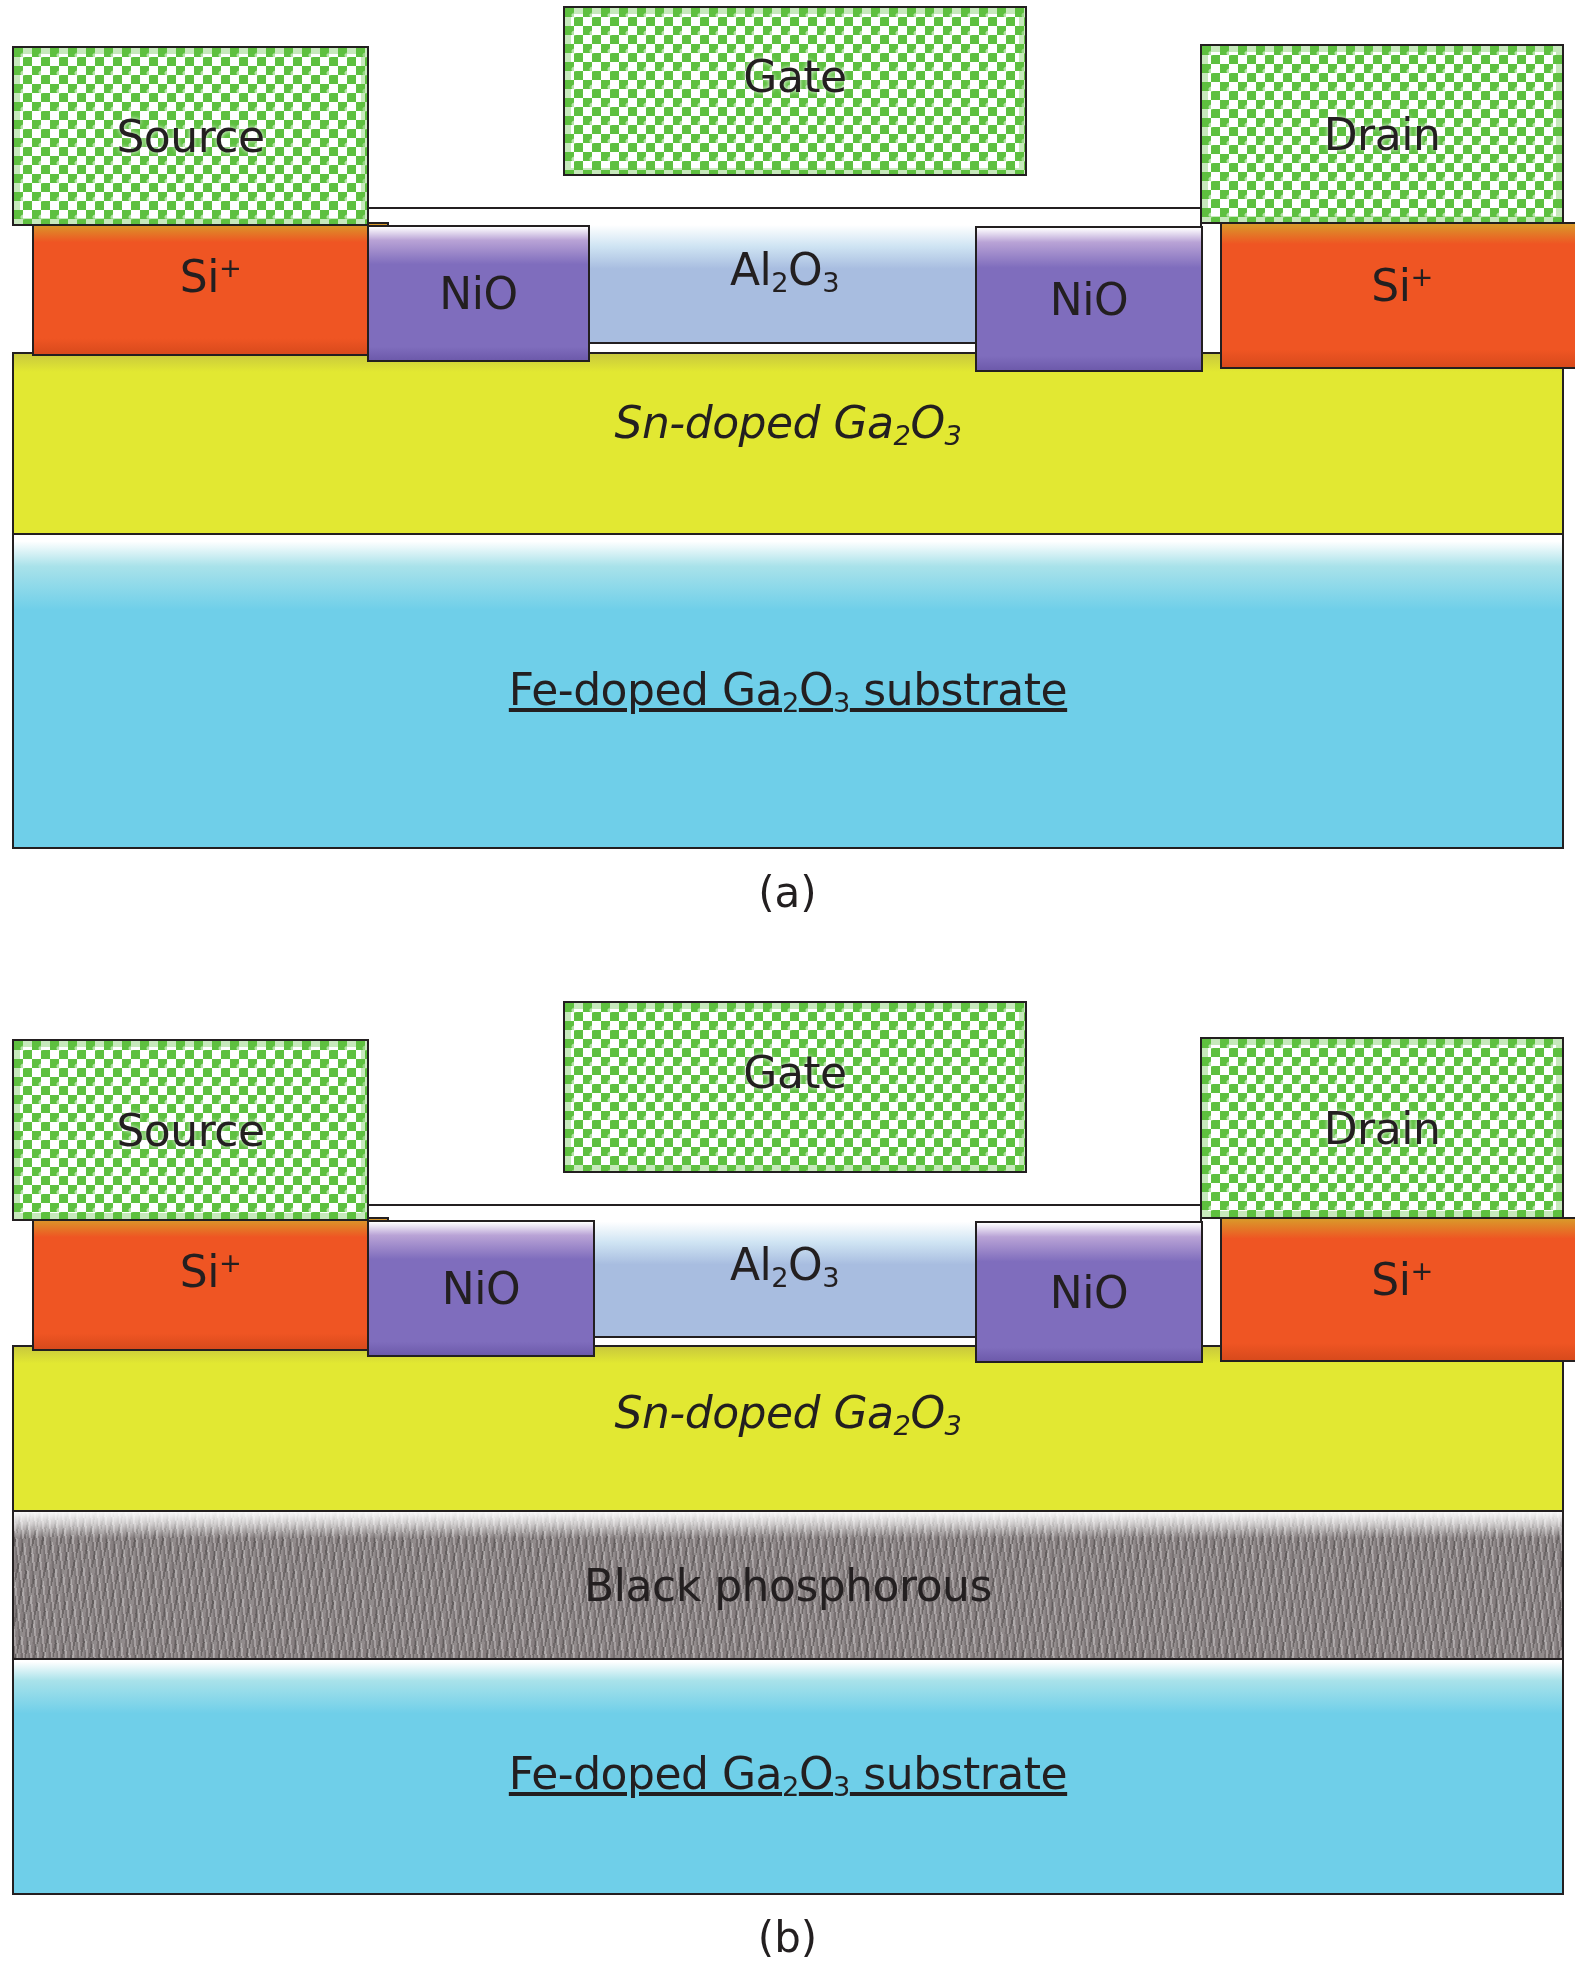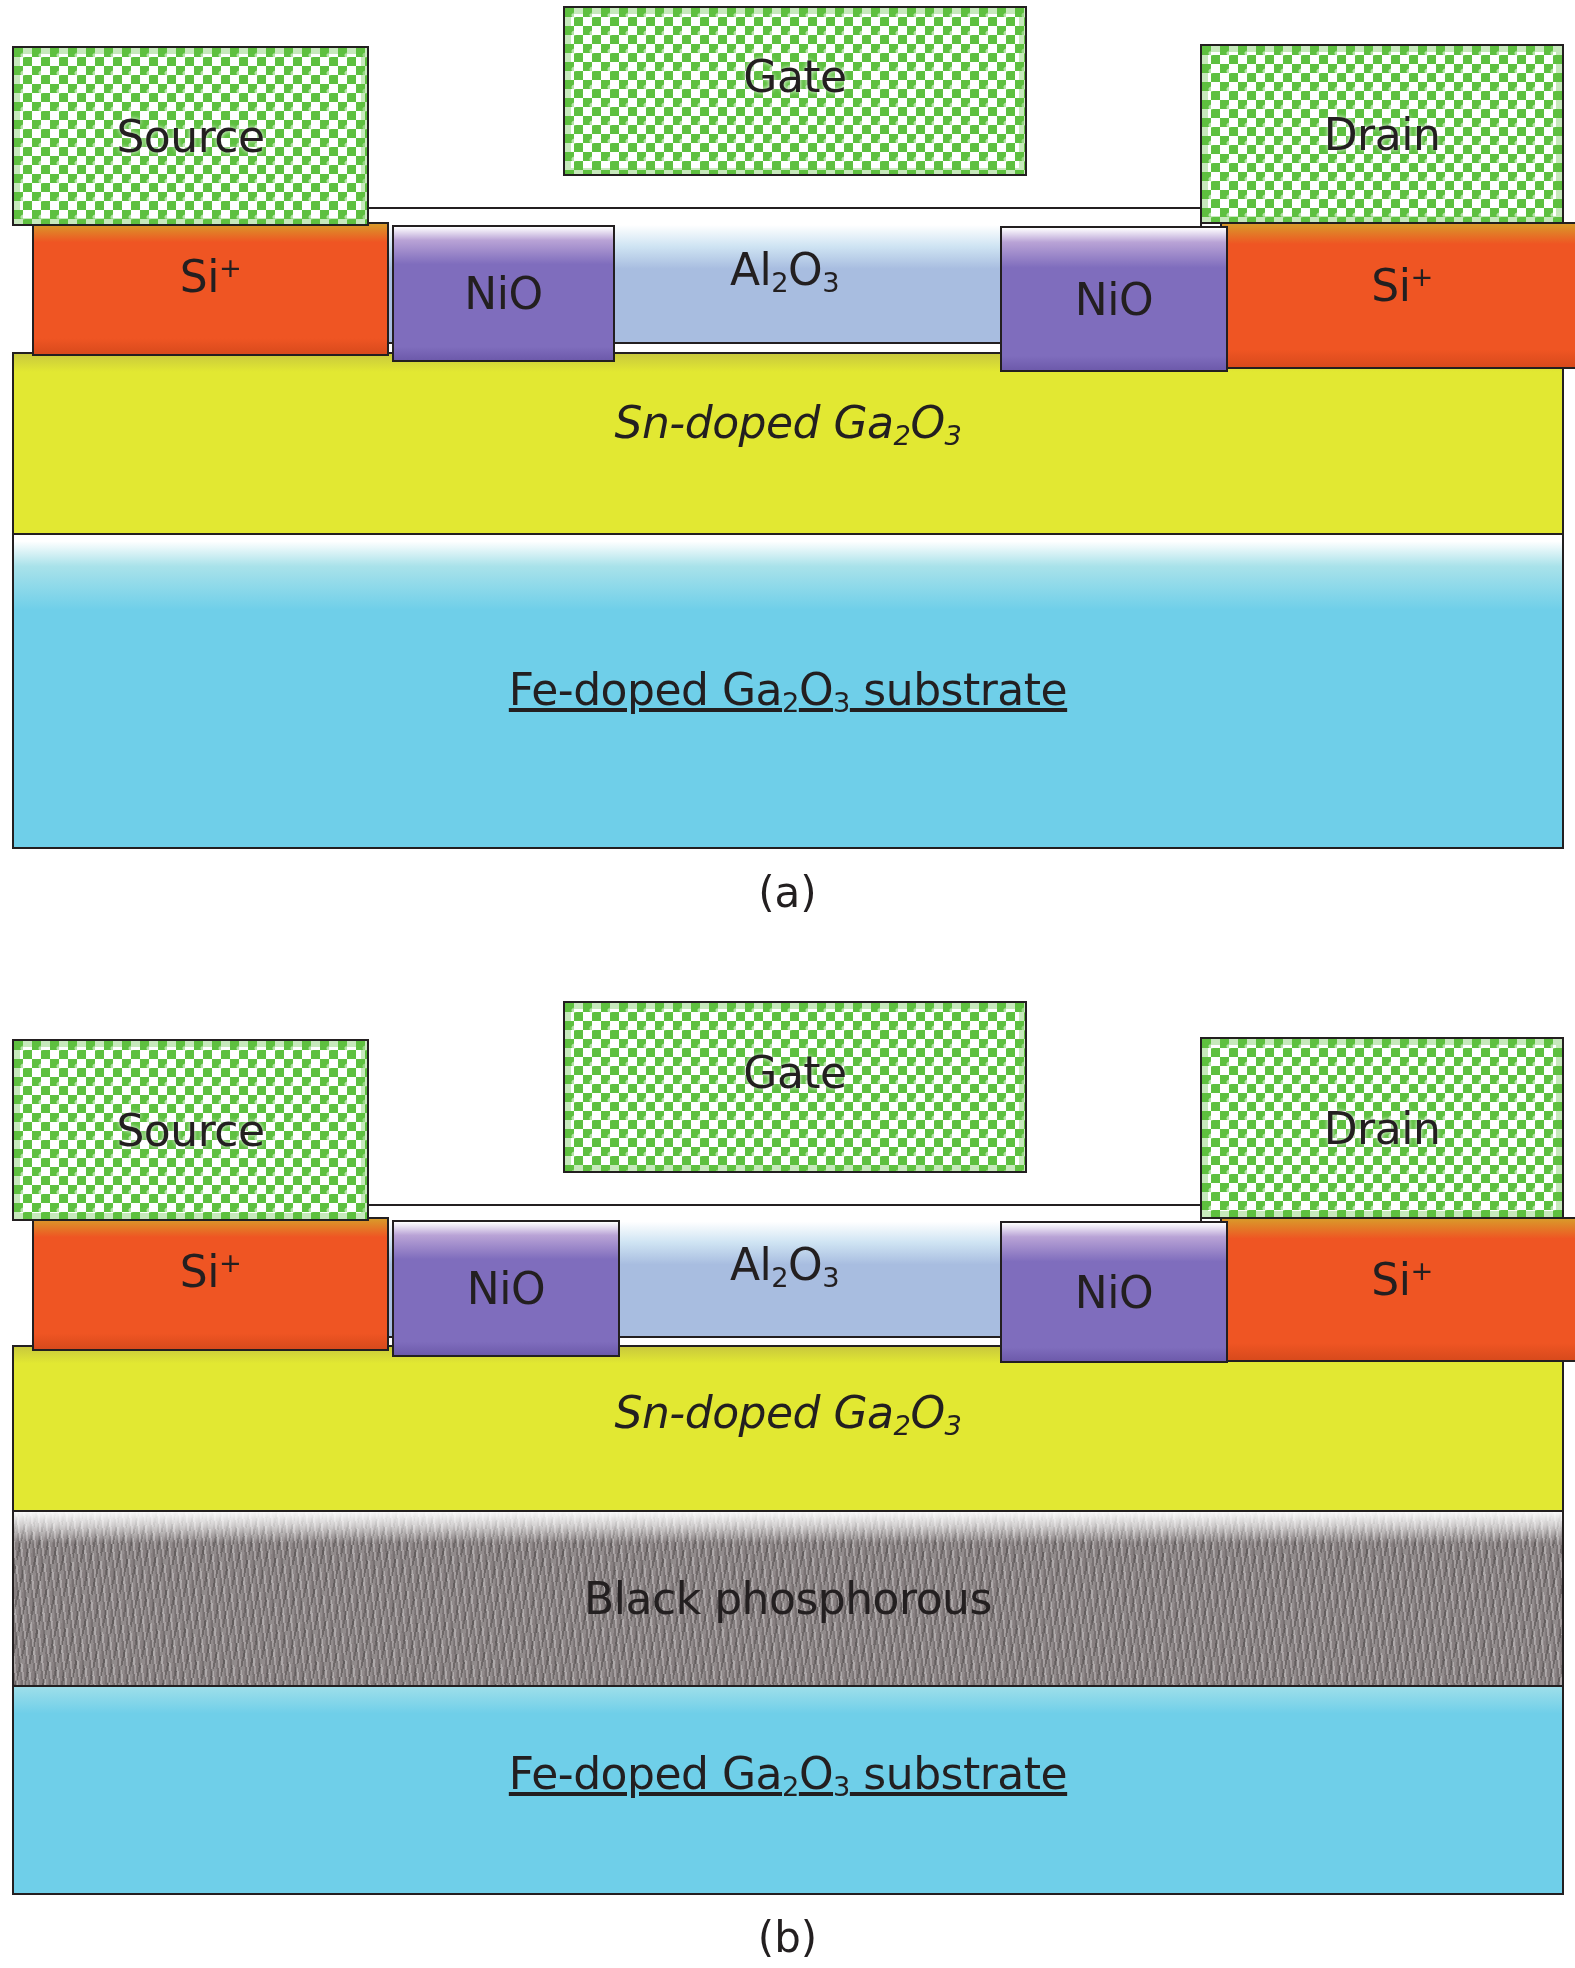--- a/index.html
+++ b/index.html
@@ -18,21 +18,21 @@
     background-image:
       radial-gradient(circle at 50% 40%, rgba(255,255,255,0.55) 0 2px, transparent 3px),
       linear-gradient(45deg, #ffffff 25%, transparent 25%, transparent 75%, #ffffff 75%),
       linear-gradient(45deg, #ffffff 25%, transparent 25%, transparent 75%, #ffffff 75%);
     background-size:18px 18px, 18px 18px, 18px 18px;
     background-position:0 0, 0 0, 9px 9px;
     box-shadow: inset 0 0 0 6px rgba(94,192,64,0.35);
   }
   .metal .lbl { text-shadow:0 0 4px #ffffff; }
   .si { background:linear-gradient(to bottom, #d99a2a 0, #ef5523 14%, #ef5523 88%, #d84a1c 100%);margin-left:20px; }
-  .nio { background:linear-gradient(to bottom, #ffffff 0, #b9a3d6 10%, #7f6dbd 28%, #7f6dbd 90%, #6d5aab 100%);margin-left:25px; }
+  .nio { background:linear-gradient(to bottom, #ffffff 0, #b9a3d6 10%, #7f6dbd 28%, #7f6dbd 90%, #6d5aab 100%); }
   .al2o3 { background:linear-gradient(to bottom, #ffffff 0, #ffffff 12%, #cfe4f3 28%, #a8bde0 45%, #a8bde0 100%);
            align-items:center;margin-top:32px; }
   .sn { background:linear-gradient(to bottom, #c9c93c 0, #e2e832 10%, #e2e832 100%);font-style:italic; }
   .fe { background:linear-gradient(to bottom, #ffffff 0, #ffffff 2%, #a9e2ea 10%, #6fcfe9 24%, #6fcfe9 100%);text-decoration:underline; }
   .bp {
     background-color:#8b8384;
     background-image:
       linear-gradient(to bottom, rgba(255,255,255,0.95) 0, rgba(255,255,255,0.6) 8%, rgba(255,255,255,0) 18%),
       repeating-linear-gradient(83deg, rgba(0,0,0,0.18) 0 2px, rgba(255,255,255,0.18) 2px 4px, rgba(0,0,0,0.08) 4px 7px),
       repeating-linear-gradient(-77deg, rgba(255,255,255,0.16) 0 3px, rgba(0,0,0,0.14) 3px 5px, rgba(255,255,255,0.06) 5px 9px);
@@ -73,21 +73,21 @@
   <div class="layer metal" style="left:1200px; top:44px; width:364px; height:180px;">
     <span class="lbl">Drain</span>
   </div>
   <div class="fig-label" style="top:868px;">(a)</div>
 </div>
 
 <div class="panel" id="panel-b">
   <div class="layer fe" style="left:12px; top:660px; width:1552px; height:240px;">
     <span class="lbl"><span>Fe-doped Ga</span><sub>2</sub><span>O</span><sub>3</sub><span> substrate</span></span>
   </div>
-  <div class="layer bp" style="left:12px; top:515px; width:1552px; height:177px;">
+  <div class="layer bp" style="left:12px; top:515px; width:1552px; height:150px;">
     <span class="lbl">Black phosphorous</span>
   </div>
   <div class="layer sn" style="left:12px; top:350px; width:1552px; height:167px; padding-bottom:30px;">
     <span class="lbl"><span>Sn-doped Ga</span><sub>2</sub><span>O</span><sub>3</sub></span>
   </div>
   <div class="layer al2o3" style="left:367px; top:177px; width:835px; height:134px; padding-bottom:10px;">
     <span class="lbl"><span>Al</span><sub>2</sub><span>O</span><sub>3</sub></span>
   </div>
   <div class="layer si" style="left:12px; top:222px; width:357px; height:134px; padding-bottom:26px;">
     <span class="lbl"><span>Si</span><sup>+</sup></span>

